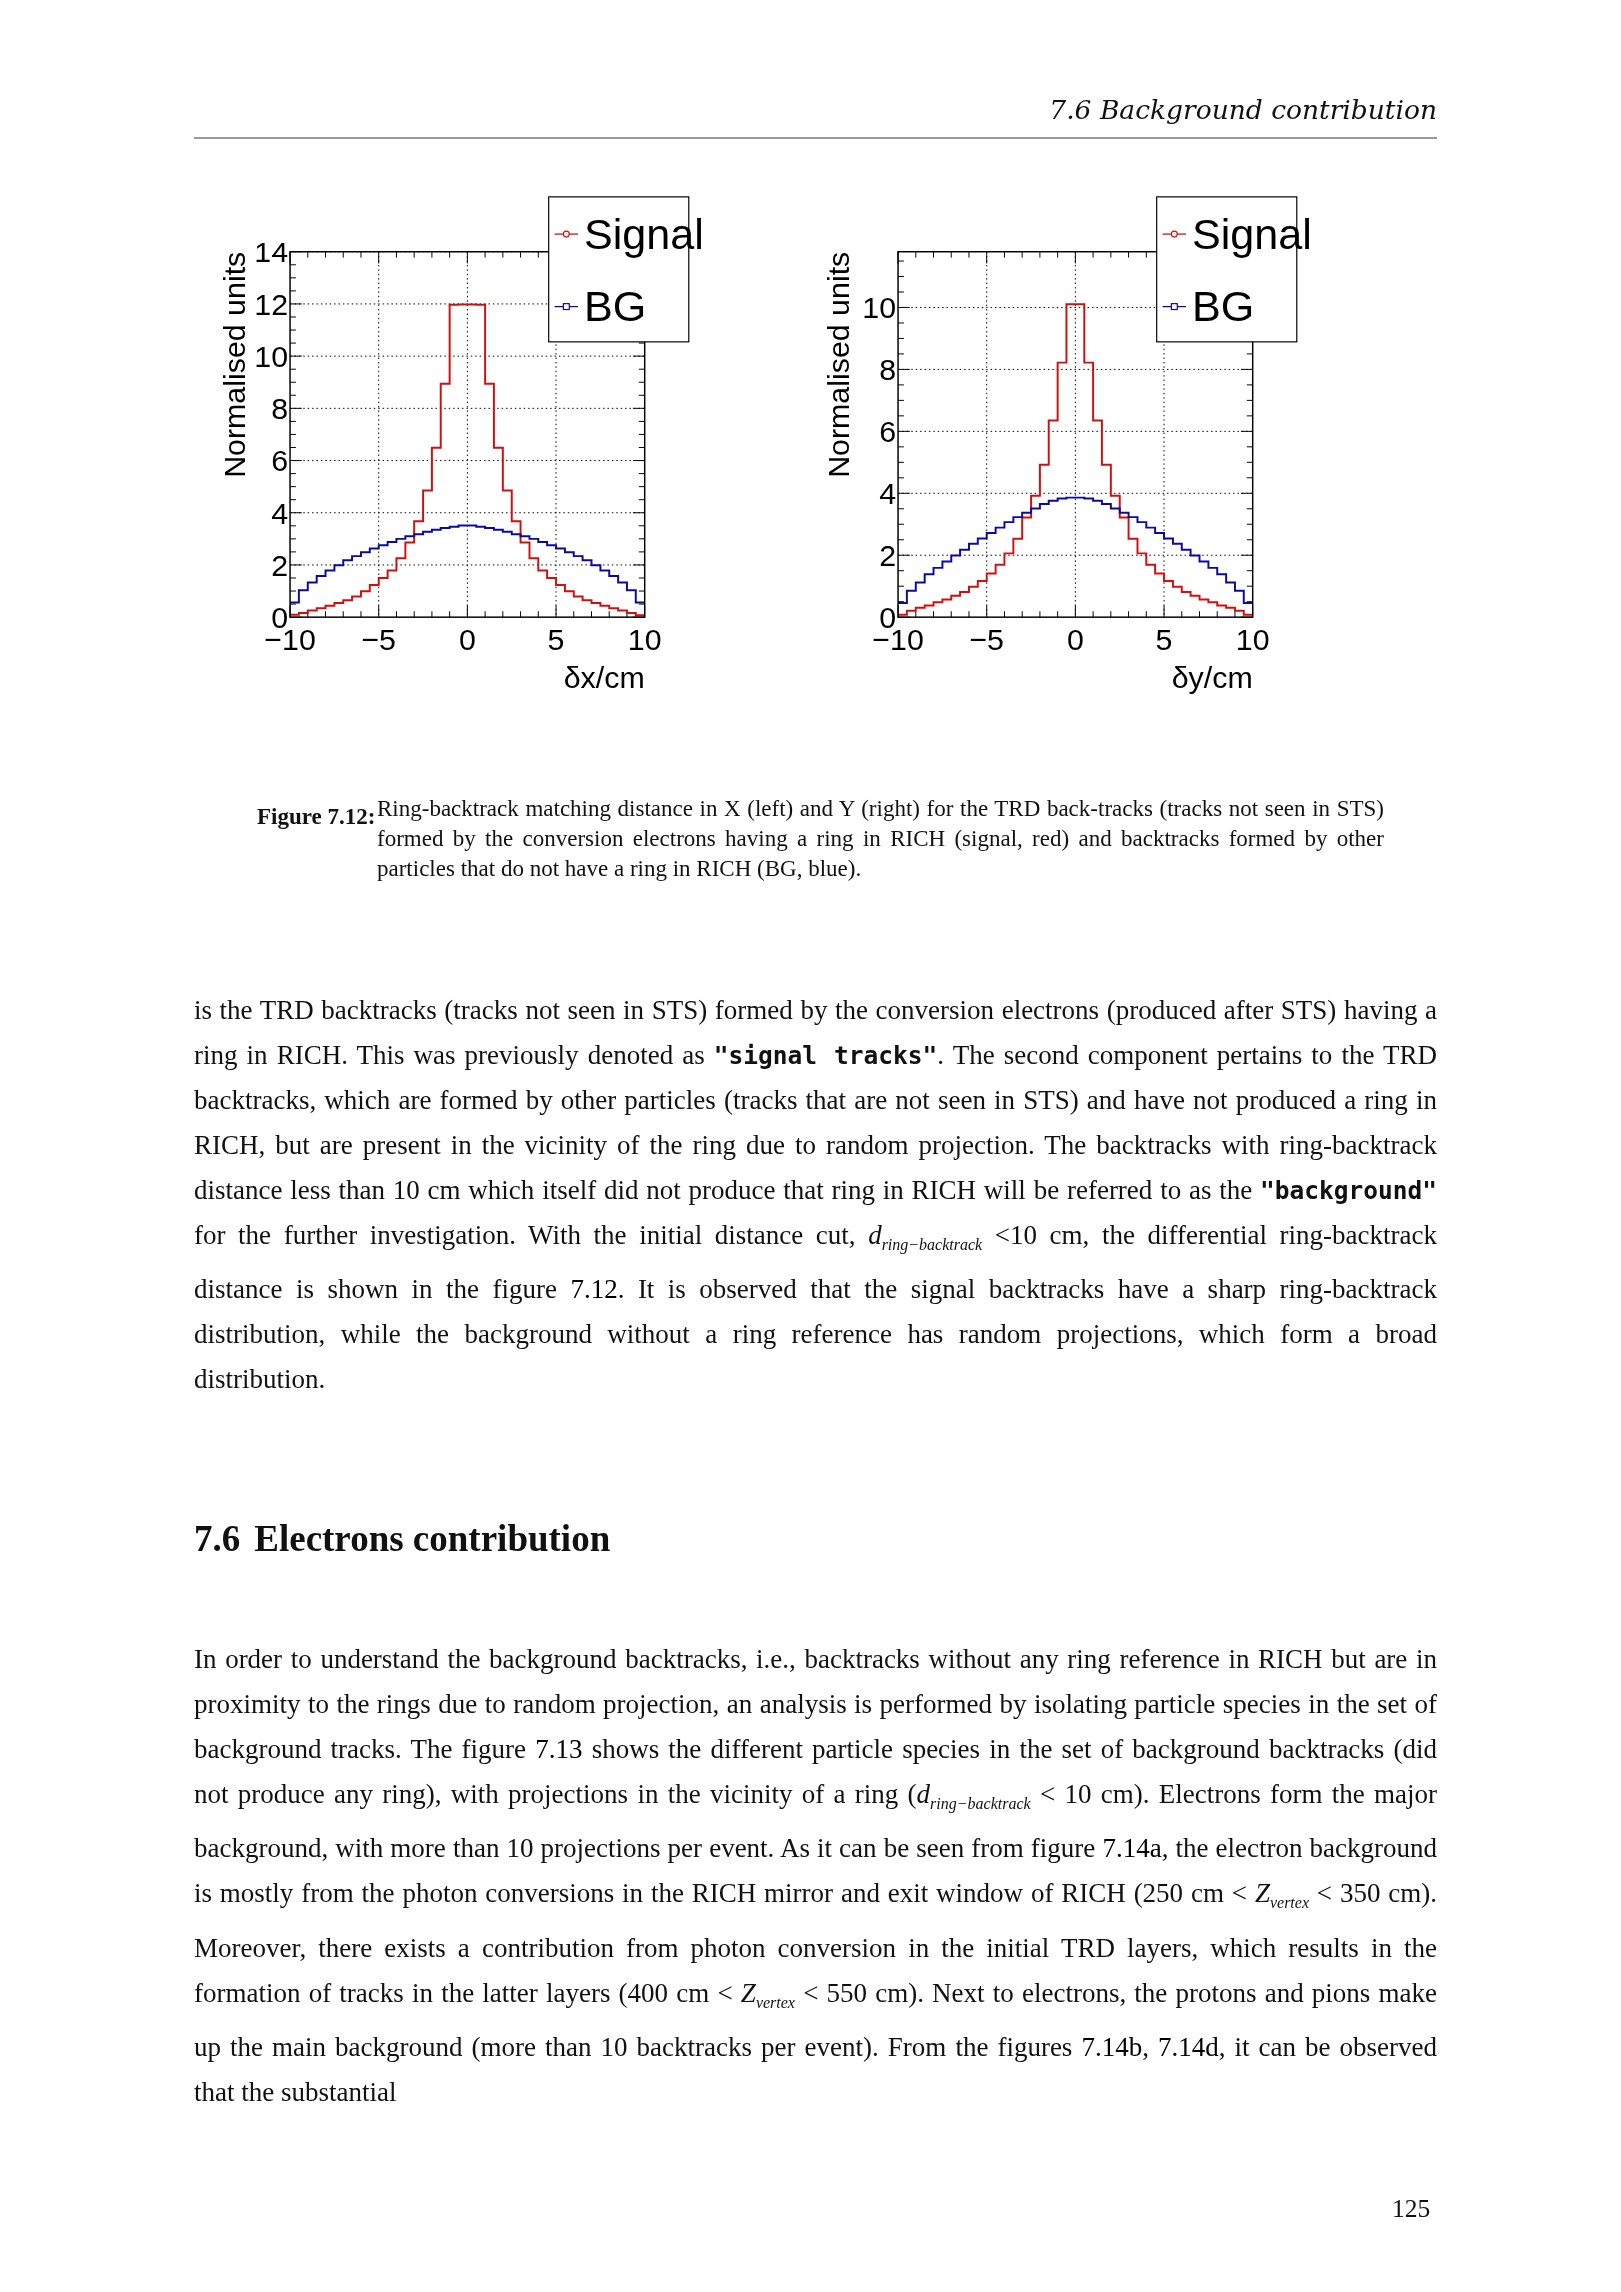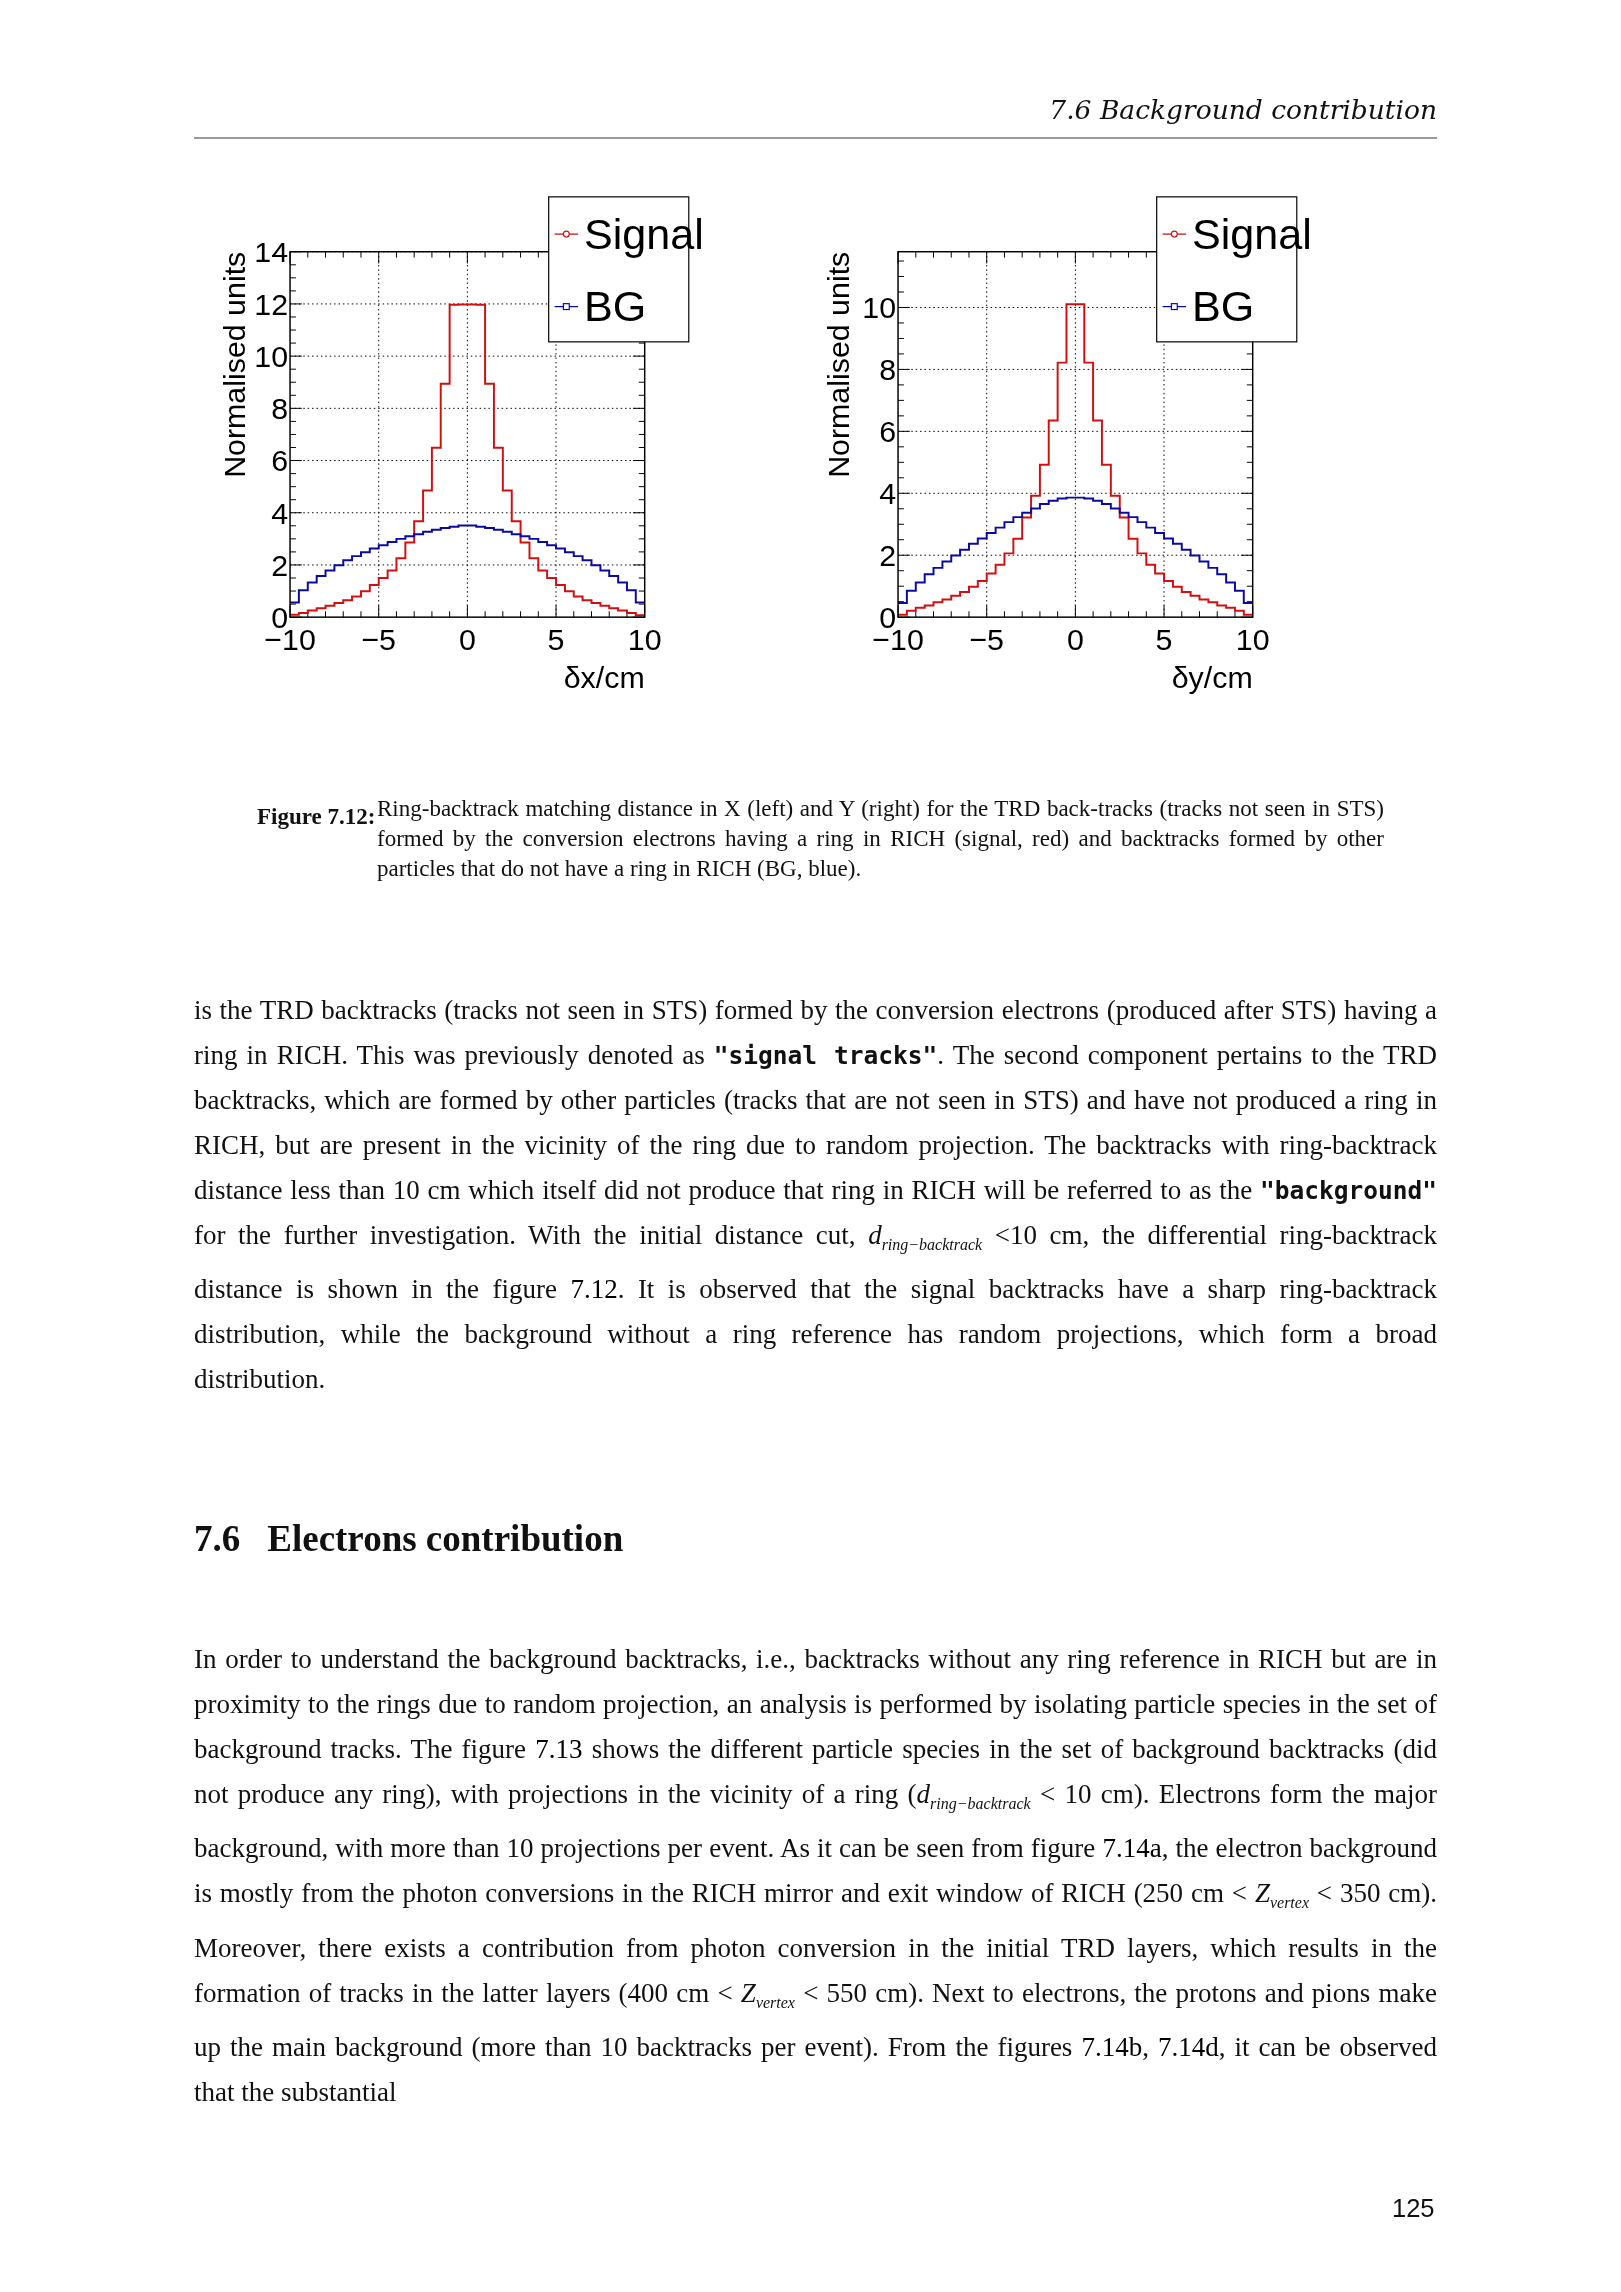--- a/index.html
+++ b/index.html
@@ -11,22 +11,22 @@
   #plot-right { left: 804px; }
   .plot svg { width: 627px; height: 588px; display: block; }
   .plot text { font-family: "Liberation Sans", "DejaVu Sans", sans-serif; fill: #000; }
   .caption { position: absolute; left: 257px; top: 794px; width: 1127px; font-size: 23px; line-height: 30px; font-family: "Liberation Serif", serif; }
   .caption .lab { font-weight: bold; position: absolute; left: 0; top: 8px; }
   .caption .txt { margin-left: 120px; display: block; text-align: justify; }
   .para { position: absolute; left: 194px; width: 1243px; font-size: 27px; line-height: 45px; text-align: justify; font-family: "Liberation Serif", serif; }
   #para-1 { top: 988px; }
   #para-2 { top: 1637px; }
   .section-title { position: absolute; left: 194px; top: 1517px; font-size: 37px; font-weight: bold; font-family: "Liberation Serif", serif; }
-  .section-title .num { margin-right: 27px; }
-  .page-number { position: absolute; left: 1392px; top: 2194px; font-size: 25.5px; font-family: Liberation Sans, sans-serif; }
+  .section-title .num { margin-right: 14px; }
+  .page-number { position: absolute; left: 1392px; top: 2194px; font-size: 25.5px; font-family: Liberation Serif, serif; }
   .ref { color: #000000; }
   b.mono { font-family: "DejaVu Sans Mono", monospace; font-weight: bold; font-size: 24.5px; }
   i.m { font-style: italic; }
   sub { font-size: 16px; font-style: italic; }
 </style>
 </head>
 <body>
 
 <div class="running-head">7.6  Background contribution</div>
 <div class="head-rule"></div>

